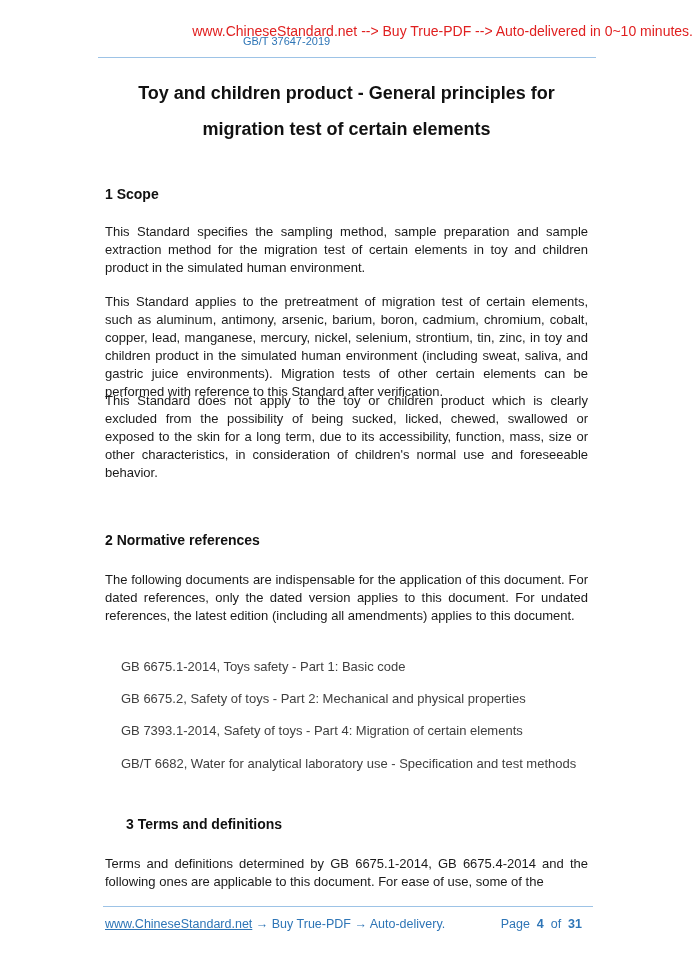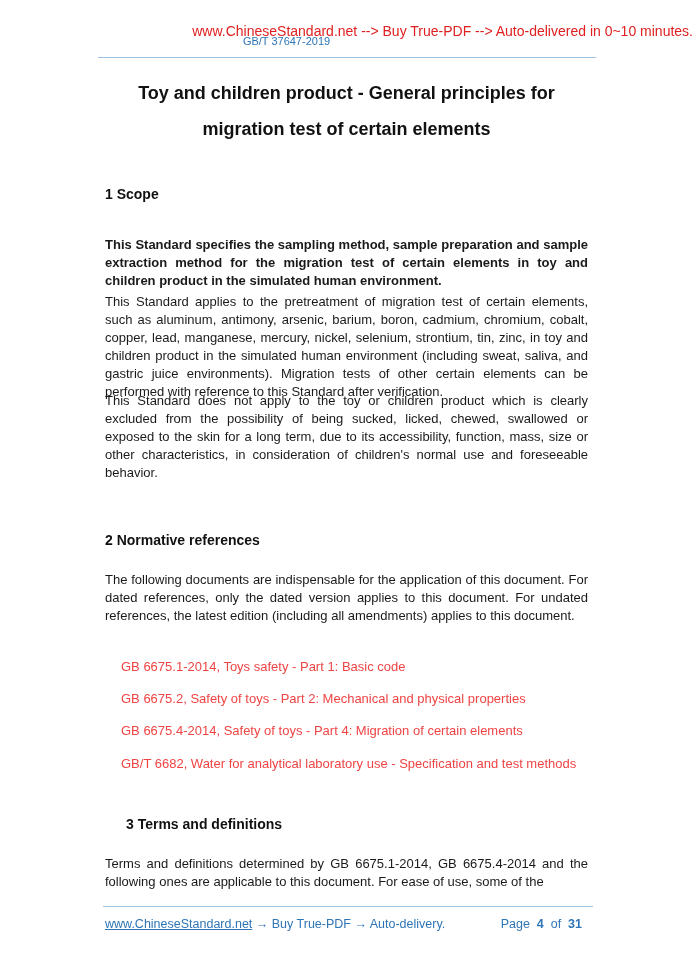--- a/index.html
+++ b/index.html
@@ -73,21 +73,21 @@
       text-align: justify;
       color: #1a1a1a;
     }
     .ref {
       position: absolute;
       left: 121px;
       width: 467px;
       font-size: 13px;
       line-height: 18px;
       text-align: justify;
-      color: #ef4444;
+      color: #404040;
     }
     .footer-rule {
       position: absolute;
       top: 906px;
       left: 103px;
       width: 490px;
       height: 1px;
       background: #9dc3e6;
     }
     .footer {
@@ -116,29 +116,29 @@
 <body>
 
 <div class="banner">www.ChineseStandard.net --&gt; Buy True-PDF --&gt; Auto-delivered in 0~10 minutes.</div>
 <div class="std-code">GB/T 37647-2019</div>
 <div class="header-rule"></div>
 
 <div class="doc-title l1">Toy and children product - General principles for</div>
 <div class="doc-title l2">migration test of certain elements</div>
 
 <div class="h1" style="top:183px;">1 Scope</div>
-<div class="para" style="top:236px;font-weight:bold;">This Standard specifies the sampling method, sample preparation and sample extraction method for the migration test of certain elements in toy and children product in the simulated human environment.</div>
+<div class="para" style="top:223px;">This Standard specifies the sampling method, sample preparation and sample extraction method for the migration test of certain elements in toy and children product in the simulated human environment.</div>
 <div class="para" style="top:293px;">This Standard applies to the pretreatment of migration test of certain elements, such as aluminum, antimony, arsenic, barium, boron, cadmium, chromium, cobalt, copper, lead, manganese, mercury, nickel, selenium, strontium, tin, zinc, in toy and children product in the simulated human environment (including sweat, saliva, and gastric juice environments). Migration tests of other certain elements can be performed with reference to this Standard after verification.</div>
 <div class="para" style="top:392px;">This Standard does not apply to the toy or children product which is clearly excluded from the possibility of being sucked, licked, chewed, swallowed or exposed to the skin for a long term, due to its accessibility, function, mass, size or other characteristics, in consideration of children's normal use and foreseeable behavior.</div>
 
 <div class="h1" style="top:529px;">2 Normative references</div>
 <div class="para" style="top:571px;">The following documents are indispensable for the application of this document. For dated references, only the dated version applies to this document. For undated references, the latest edition (including all amendments) applies to this document.</div>
 <div class="ref" style="top:658px;">GB 6675.1-2014, Toys safety - Part 1: Basic code</div>
 <div class="ref" style="top:690px;">GB 6675.2, Safety of toys - Part 2: Mechanical and physical properties</div>
-<div class="ref" style="top:722px;">GB 6675.4-2014, Safety of toys - Part 4: Migration of certain elements</div>
+<div class="ref" style="top:722px;">GB 7393.1-2014, Safety of toys - Part 4: Migration of certain elements</div>
 <div class="ref" style="top:755px;">GB/T 6682, Water for analytical laboratory use - Specification and test methods</div>
 
 <div class="h1" style="top:813px;margin-left:21px;">3 Terms and definitions</div>
 <div class="para" style="top:855px;">Terms and definitions determined by GB 6675.1-2014, GB 6675.4-2014 and the following ones are applicable to this document. For ease of use, some of the</div>
 
 <div class="footer-rule"></div>
 <div class="footer">
   <a>www.ChineseStandard.net</a><span> → Buy True-PDF → Auto-delivery.</span>
   <span class="page"><span>Page</span>&nbsp;&nbsp;<b>4</b>&nbsp;&nbsp;<span>of</span>&nbsp;&nbsp;<b>31</b></span>
 </div>

